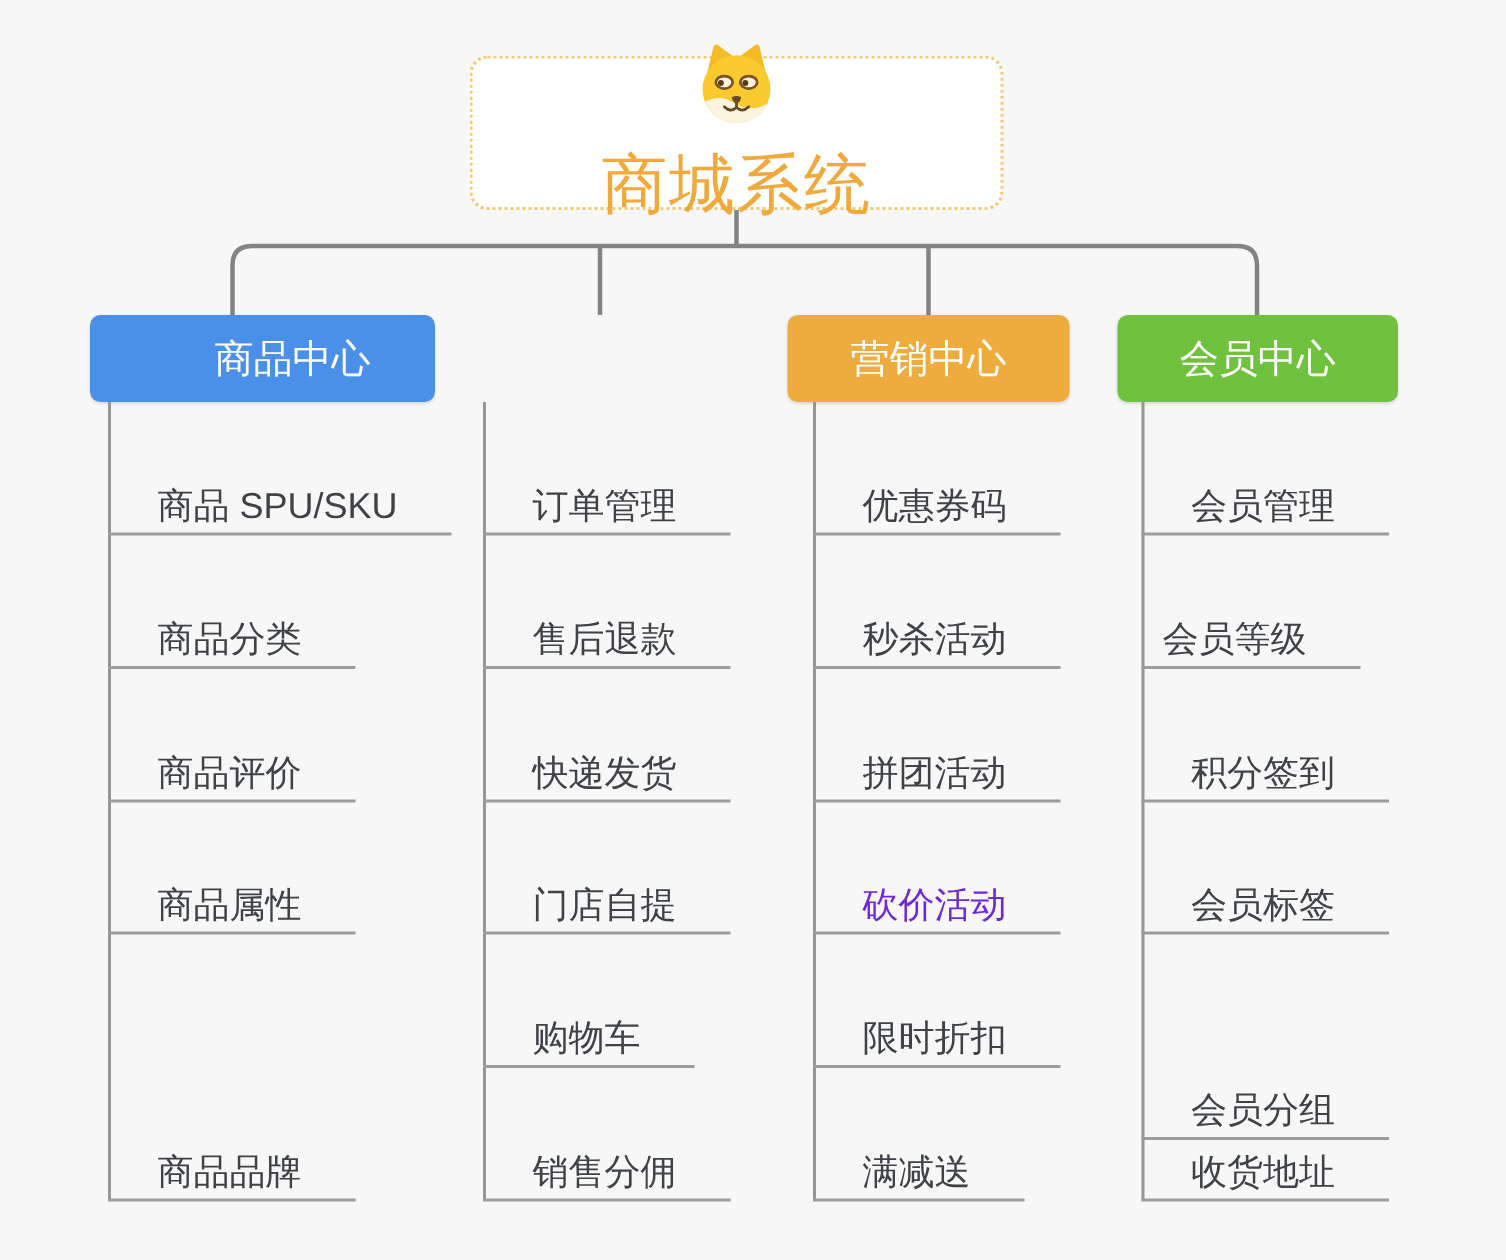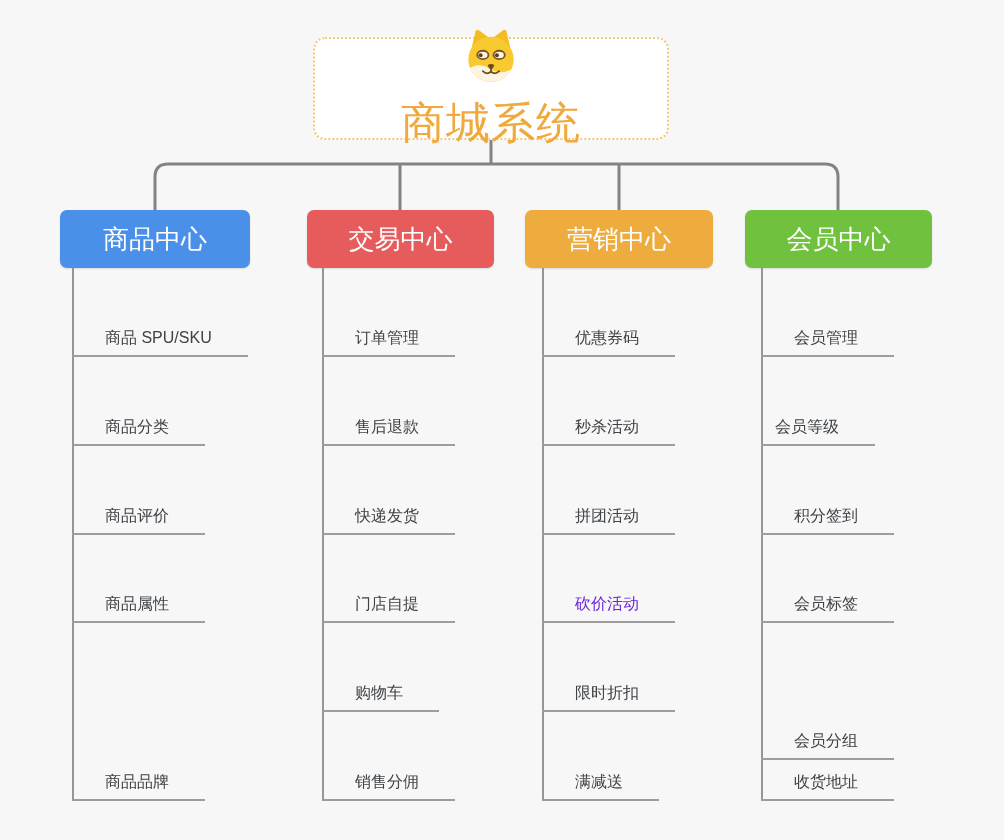--- a/index.html
+++ b/index.html
@@ -30,21 +30,21 @@
   .h1 { left:307px; width:187px; background:#E65B5B; }
   .h2 { left:525px; width:188px; background:#EEAC3F; }
   .h3 { left:745px; width:187px; background:#6FC13E; }
 
   .trunk { position:absolute; top:268px; width:2px; height:532px; background:#969696; }
   .t0 { left:72px; } .t1 { left:322px; } .t2 { left:542px; } .t3 { left:761px; }
 
   .leaf {
     position:absolute; height:34px; line-height:34px;
     padding:0 36px 0 33px; white-space:nowrap;
-    font-size:16px; color:#3F4347;
+    font-size:24px; color:#3F4347;
     border-bottom:2px solid #22c55e;
   }
   .c0 { left:72px; } .c1 { left:322px; } .c2 { left:542px; } .c3 { left:761px; }
   .r0 { top:321px; } .r1 { top:410px; } .r2 { top:499px; }
   .r3 { top:587px; } .r4 { top:676px; } .r5 { top:765px; }
 </style>
 </head>
 <body>
 
 <div class="canvas">
@@ -73,22 +73,21 @@
         <ellipse cx="41" cy="33" rx="6.2" ry="4.6" fill="#FCF4DE" stroke="#7A5226" stroke-width="2"></ellipse>
         <circle cx="38.5" cy="33.5" r="2.2" fill="#5D3D1D"></circle>
         <path d="M28.5,44 Q32,42 35.5,44 Q34.5,48.5 32,48.5 Q29.5,48.5 28.5,44 Z" fill="#6B4A22"></path>
         <path d="M32,48.5 L32,51" stroke="#6B4A22" stroke-width="2" stroke-linecap="round"></path>
         <path d="M23,51 Q27.5,55.5 32,51.5 Q36.5,55.5 41,51" stroke="#6B4A22" stroke-width="2" fill="none" stroke-linecap="round"></path>
       </svg>
     </span>
     <span class="root-title" style="color: rgb(240, 169, 60);">商城系统</span>
   </div>
 
-  <div class="branch-header h0" style="background: rgb(75, 144, 232);">商品中心</div>
-  <div class="branch-header h1" style="background: rgb(230, 91, 91);">交易中心</div>
+  <div class="branch-header h0" style="background: rgb(75, 144, 232); padding-left: 40px;">商品中心</div>
   <div class="branch-header h2" style="background: rgb(238, 172, 63);">营销中心</div>
   <div class="branch-header h3" style="background: rgb(111, 193, 62);">会员中心</div>
 
   <div class="trunk t0" style="background: rgb(150, 150, 150);"></div>
   <div class="trunk t1" style="background: rgb(150, 150, 150);"></div>
   <div class="trunk t2" style="background: rgb(150, 150, 150);"></div>
   <div class="trunk t3" style="background: rgb(150, 150, 150);"></div>
 
   <div class="leaf c0 r0" style="border-bottom-color: rgb(157, 157, 157); color: rgb(63, 67, 71);">商品 SPU/SKU</div>
   <div class="leaf c0 r1" style="border-bottom-color: rgb(157, 157, 157); color: rgb(63, 67, 71);">商品分类</div>

